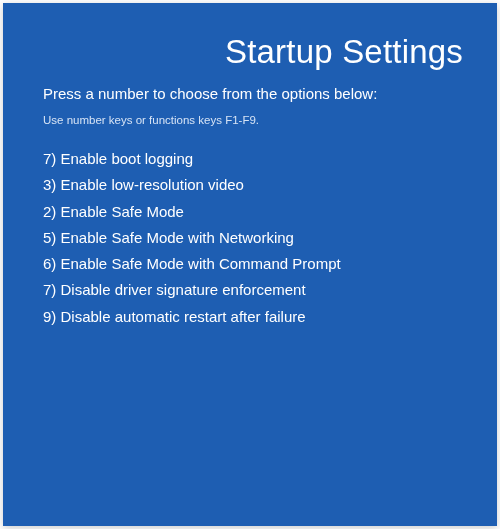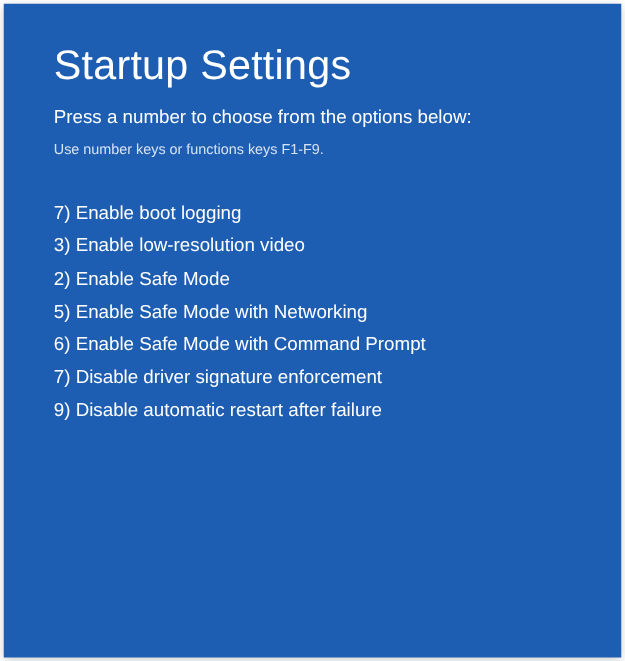--- a/index.html
+++ b/index.html
@@ -25,31 +25,32 @@
       padding: 30px 34px 30px 40px;
       box-shadow: 0 2px 8px rgba(0,0,0,0.2);
       display: flex;
       flex-direction: column;
     }
     .title {
       font-size: 33px;
       font-weight: 300;
       letter-spacing: 0.2px;
       margin-bottom: 14px;
+      text-align: right;
     }
     .subtitle {
       font-size: 15px;
       font-weight: 300;
       margin-bottom: 12px;
     }
     .hint {
       font-size: 11.5px;
       font-weight: 300;
       color: #d6e3f5;
-      margin-bottom: 32px;
+      margin-bottom: 20px;
     }
     .options {
       list-style: none;
       margin-bottom: 20px;
     }
     .options li {
       font-size: 15px;
       font-weight: 300;
       line-height: 1.75;
     }

